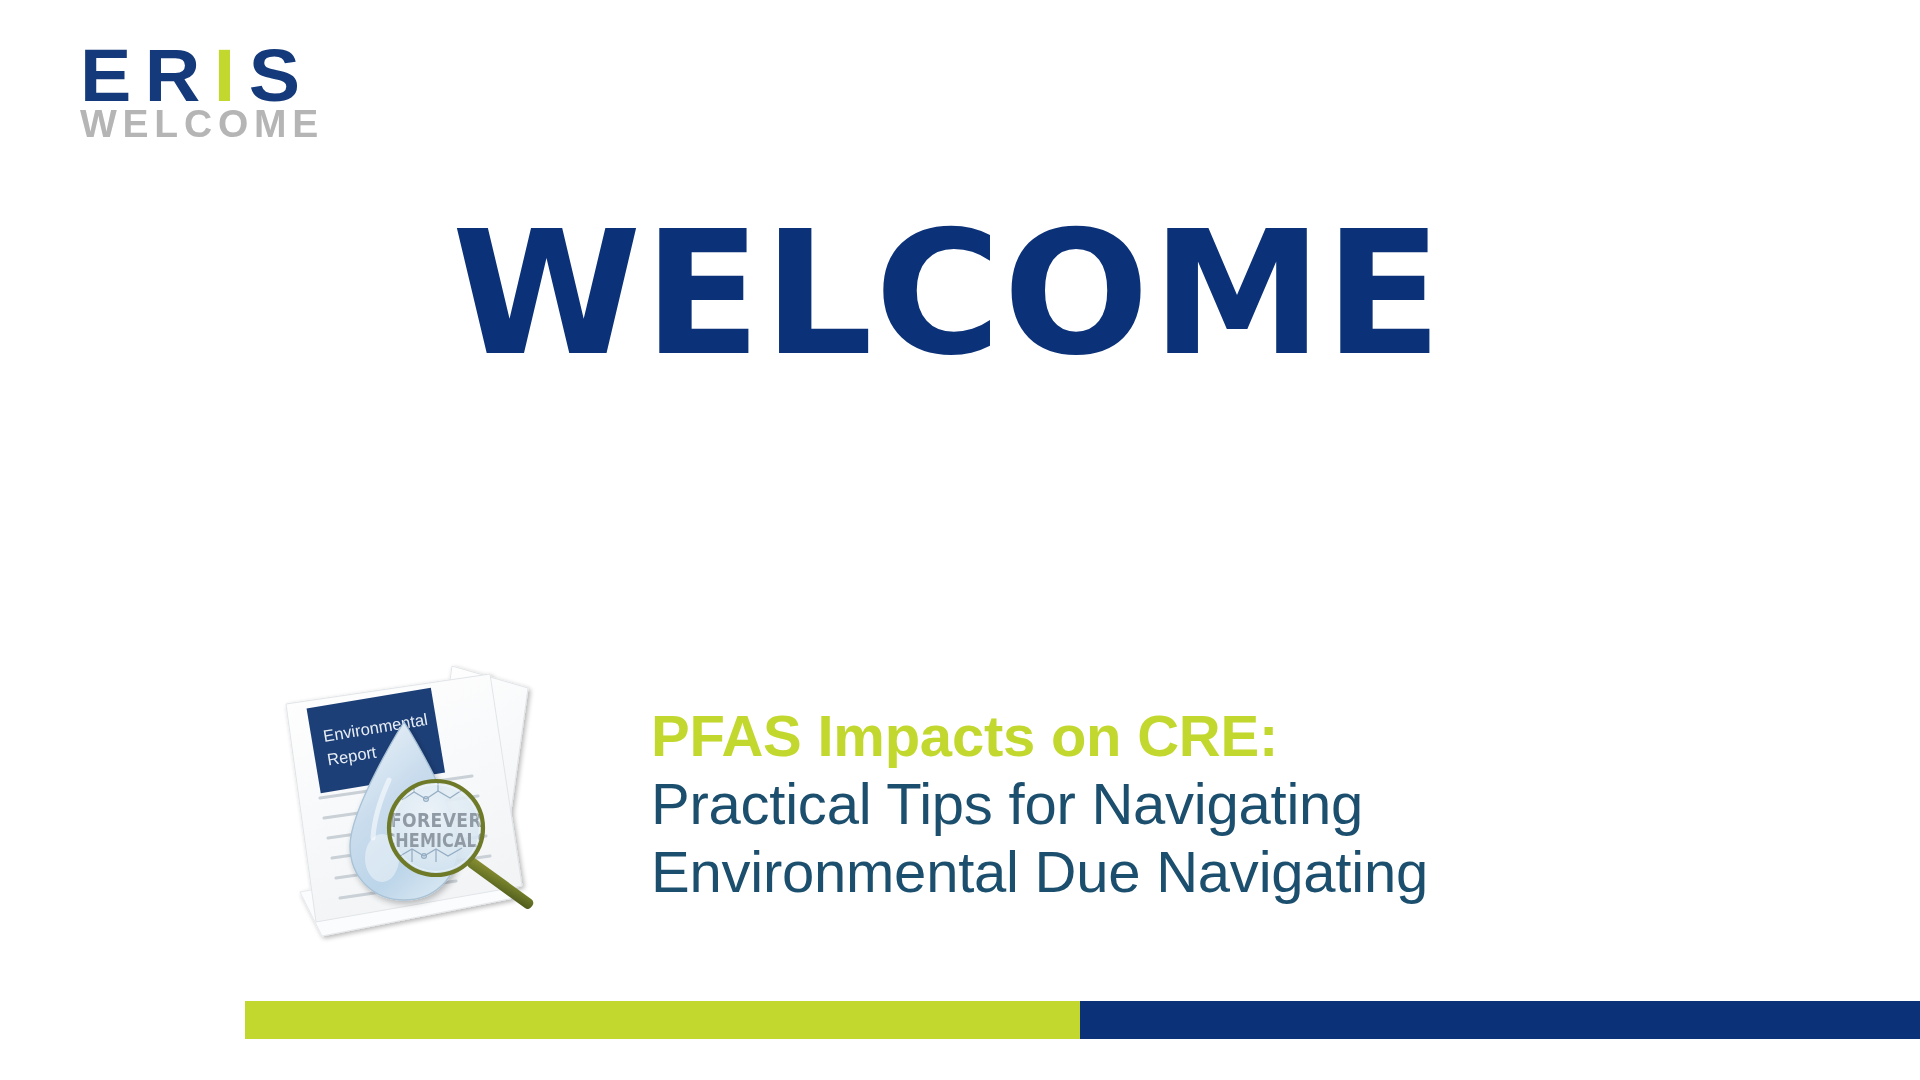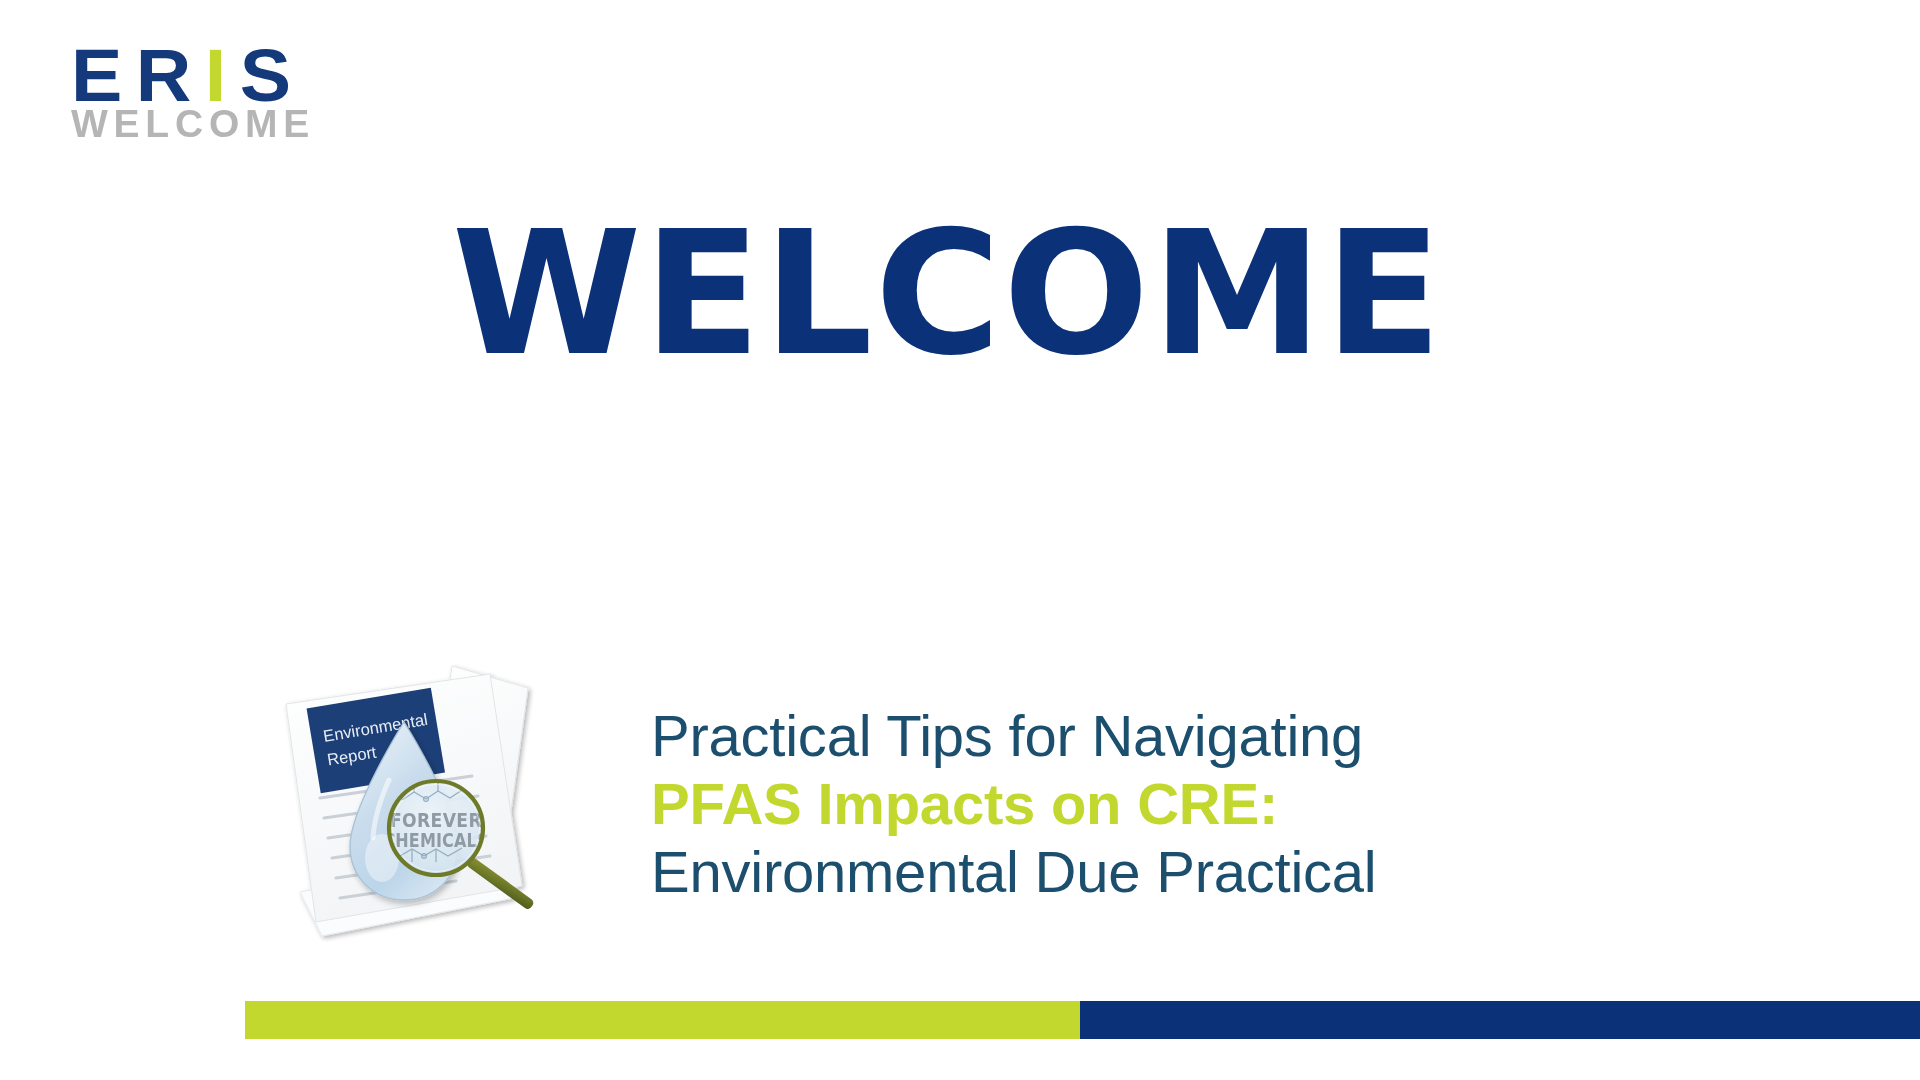--- a/index.html
+++ b/index.html
@@ -21,21 +21,21 @@
     position: relative;
     width: 1920px;
     height: 1080px;
     background: #ffffff;
     overflow: hidden;
   }
 
   
   .logo-block {
     position: absolute;
-    left: 71px;
+    left: 80px;
     top: 42px;
     width: 400px;
     height: 110px;
   }
 
   .logo-eris {
     font-family: "Liberation Sans", "DejaVu Sans", sans-serif;
     font-weight: 700;
     font-size: 74px;
     line-height: 0.92;
@@ -251,23 +251,23 @@
           <text x="160" y="167" text-anchor="middle" fill="#8f9aa4" font-family="DejaVu Sans, Liberation Sans, sans-serif" font-size="20" font-weight="700" letter-spacing="0.4" transform="scale(0.86 1) translate(26 0)">FOREVER</text>
           <text x="160" y="187" text-anchor="middle" fill="#8f9aa4" font-family="DejaVu Sans, Liberation Sans, sans-serif" font-size="20" font-weight="700" letter-spacing="0.2" transform="scale(0.80 1) translate(40 0)">CHEMICALS</text>
         </g>
         <circle cx="160" cy="168" r="47" fill="none" stroke="#6f7a28" stroke-width="4.2"></circle>
         <circle cx="160" cy="168" r="43.5" fill="none" stroke="#ffffff" stroke-width="1" opacity="0.5"></circle>
       </g>
     </svg>
   </div>
 
   <div class="subtitle-block">
+    <div class="sub-line sub-line-1">PFAS Impacts on CRE:</div>
     <div class="sub-line sub-line-2">Practical Tips for Navigating</div>
-    <div class="sub-line sub-line-1">PFAS Impacts on CRE:</div>
-    <div class="sub-line sub-line-3">Environmental Due Practical</div>
+    <div class="sub-line sub-line-3">Environmental Due Navigating</div>
   </div>
 
   <div class="bottom-bar">
     <div class="bar-green"></div>
     <div class="bar-navy"></div>
   </div>
 
 </div>
 
 </body></html>

